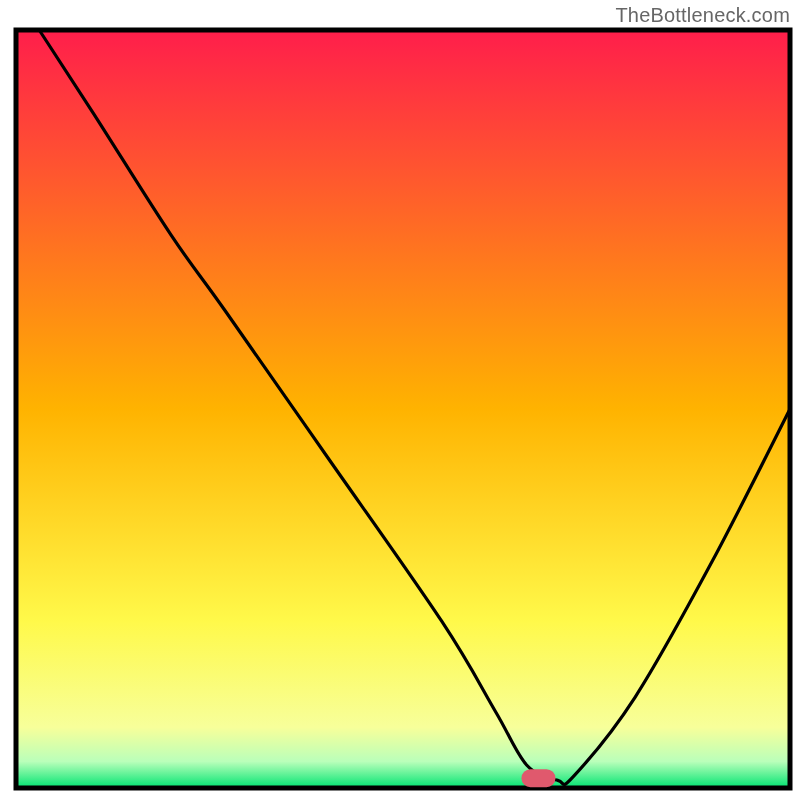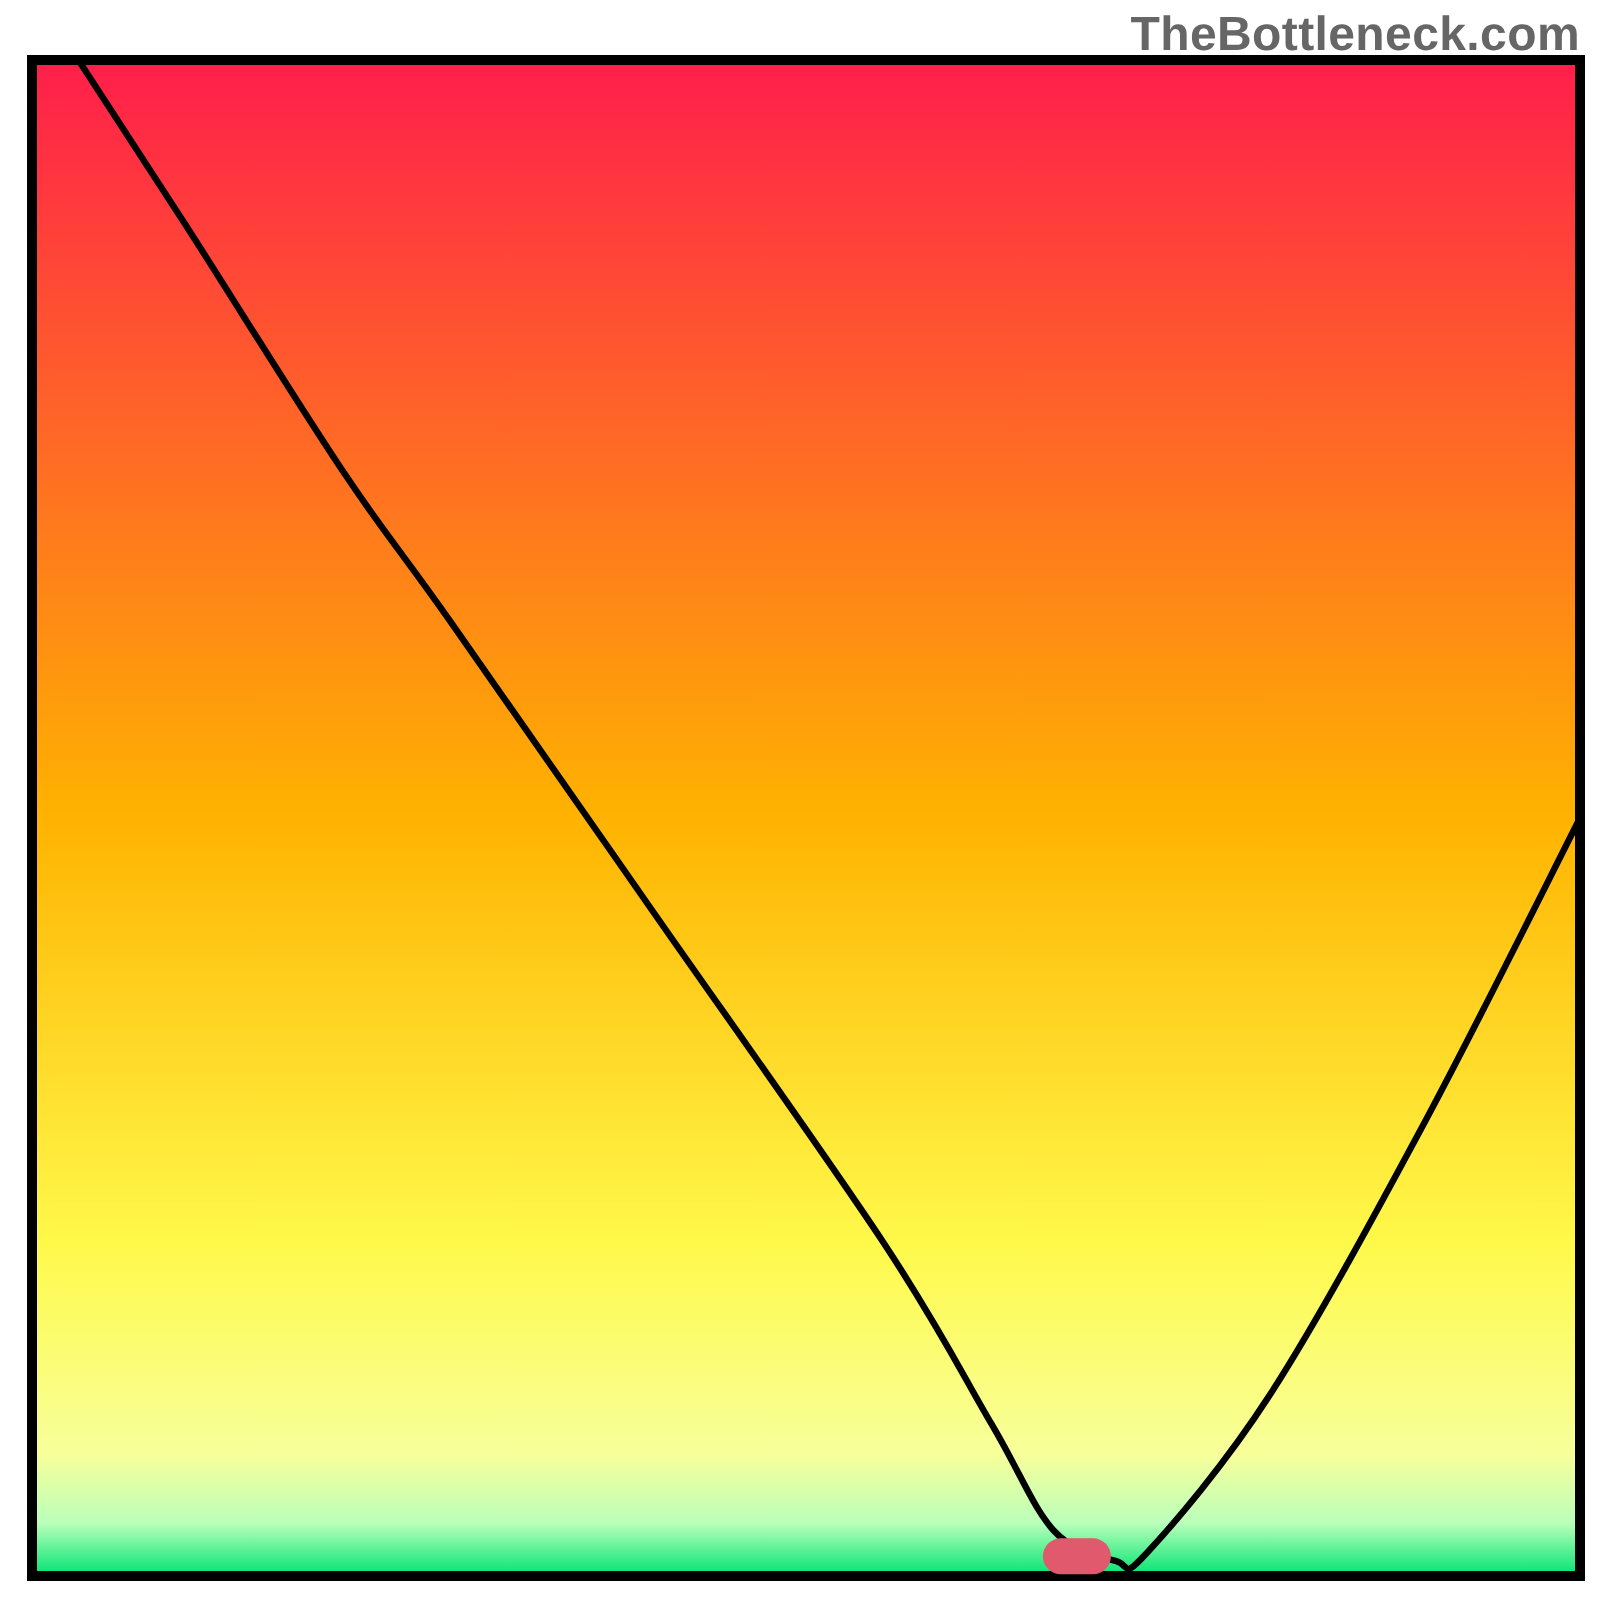--- a/index.html
+++ b/index.html
@@ -14,22 +14,22 @@
   .stage {
     position: relative;
     width: 800px;
     height: 800px;
   }
   .watermark {
     position: absolute;
     top: 4px;
     right: 10px;
     color: #666666;
-    font-size: 24px;
-    font-weight: 700;
+    font-size: 20px;
+    font-weight: 400;
     letter-spacing: 0.2px;
   }
   svg {
     display: block;
   }
 </style>
 </head>
 <body>
 
 <div class="stage">

